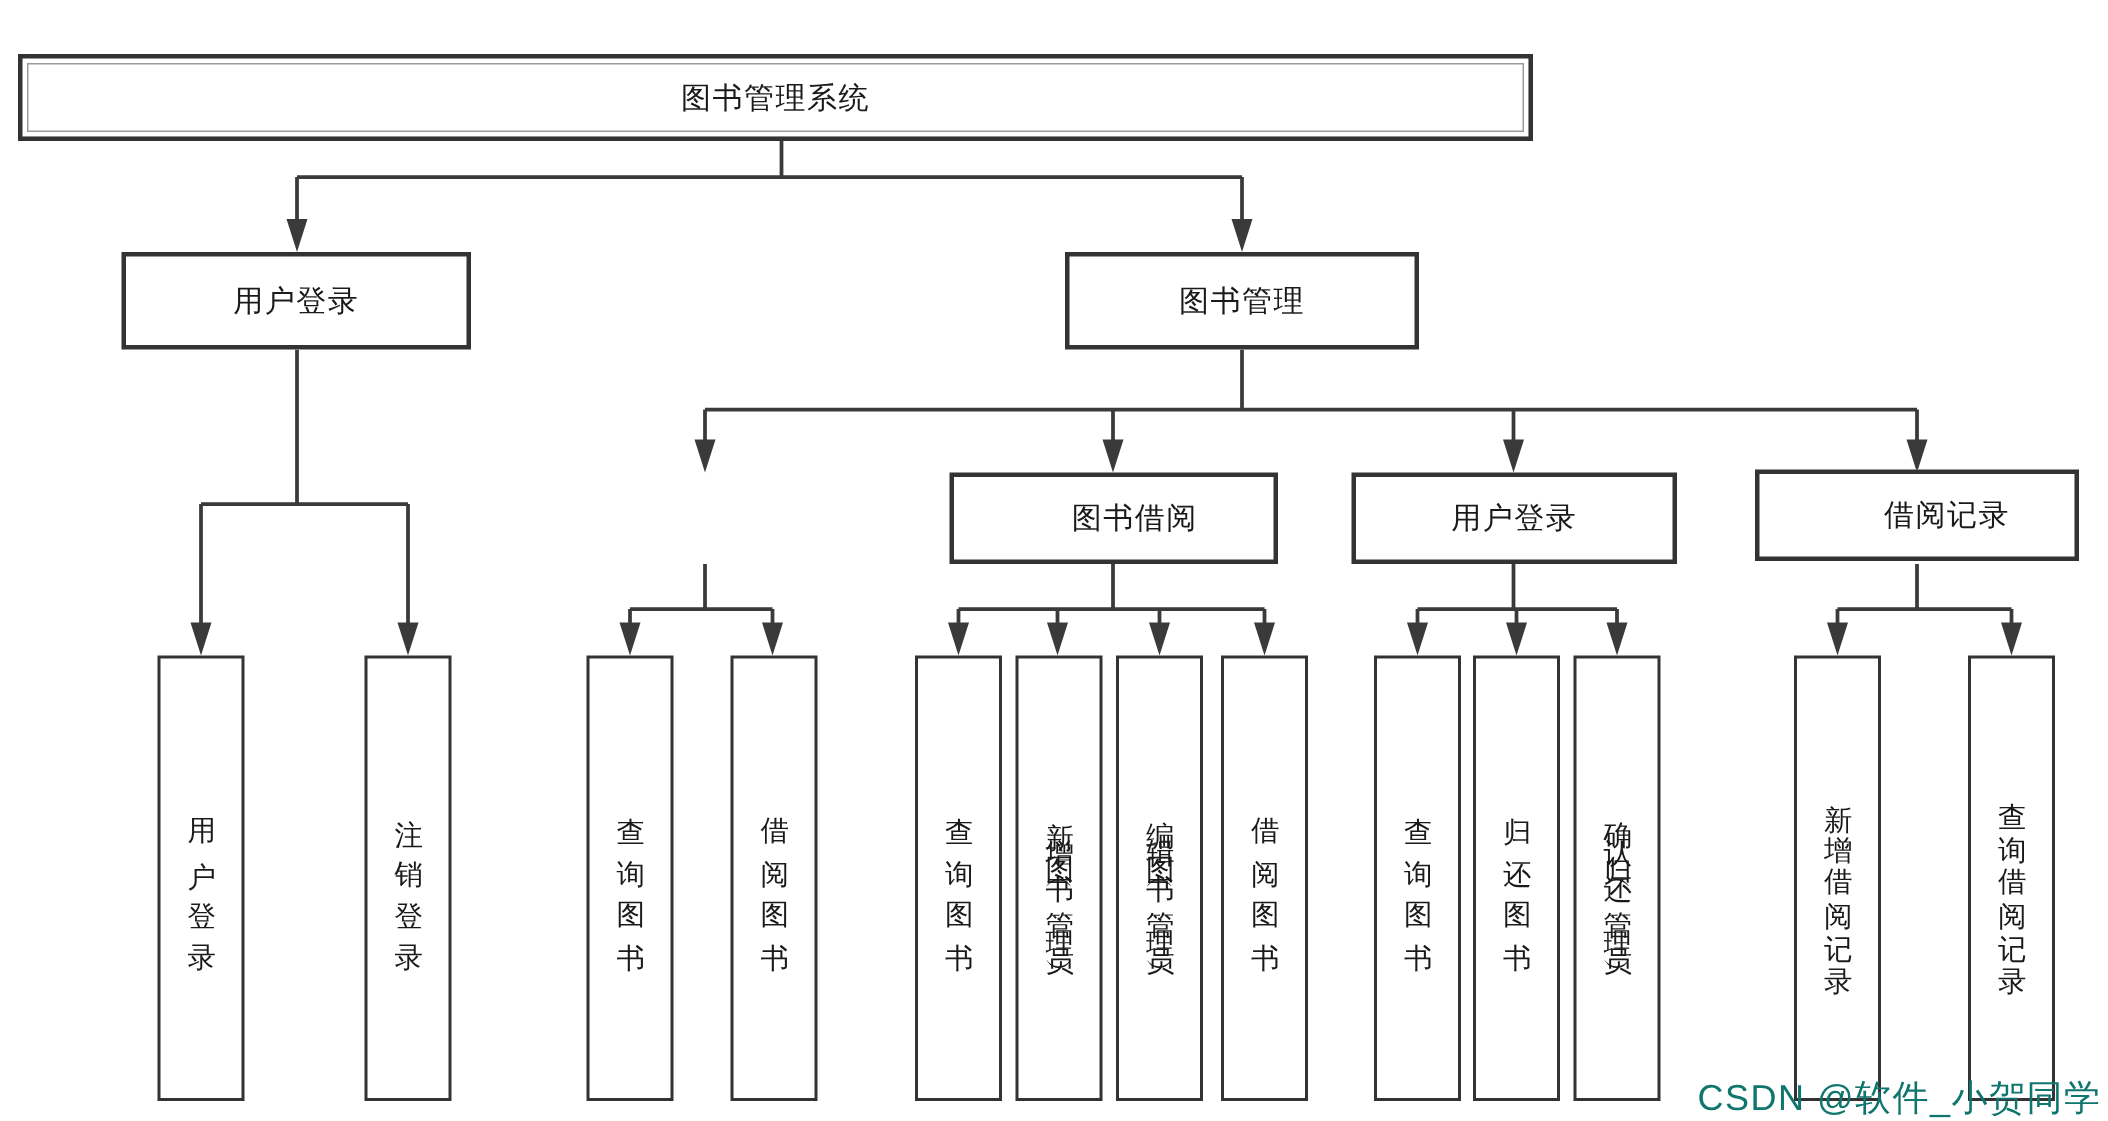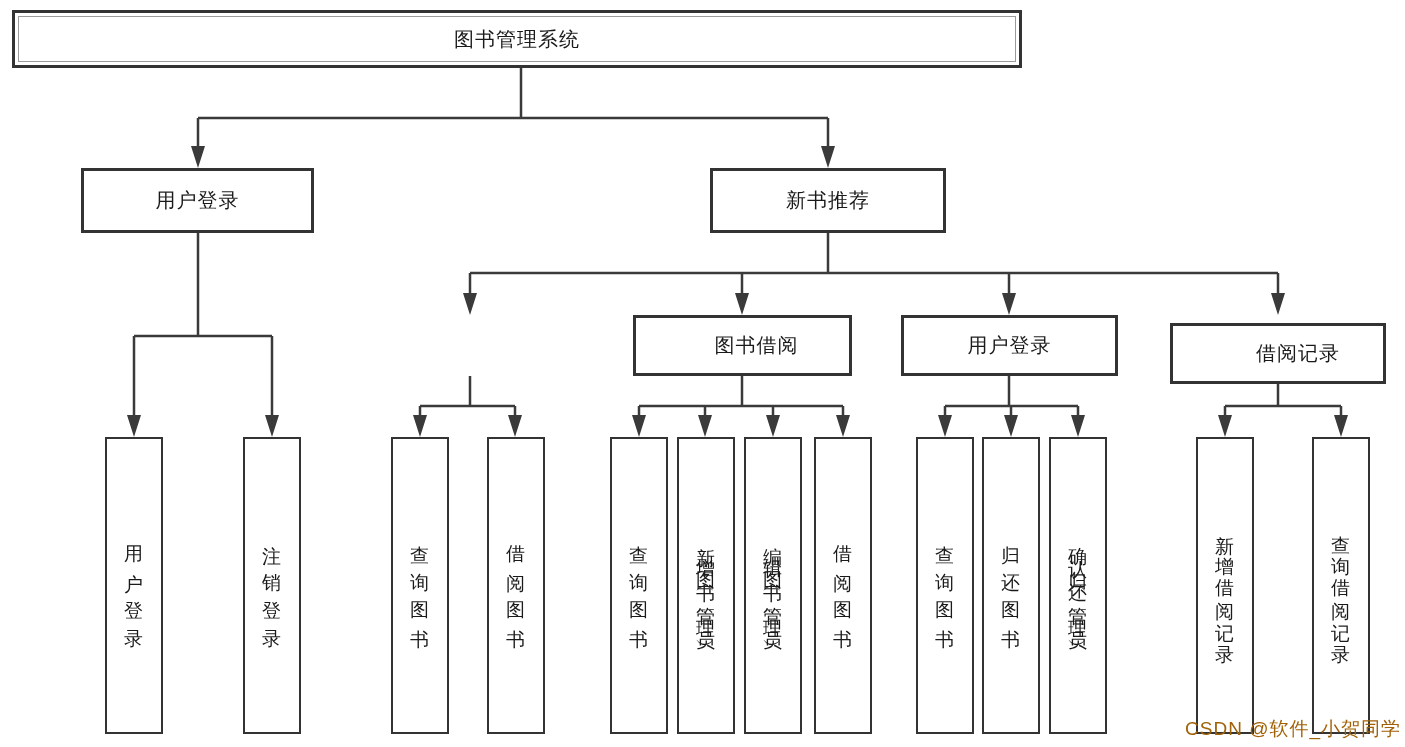--- a/index.html
+++ b/index.html
@@ -30,20 +30,21 @@
     display: flex;
     align-items: center;
     justify-content: center;
     color: #1a1a1a;
     font-size: 20px;
     letter-spacing: 1px;
     z-index: 2;
   }
   .node.root {
     box-shadow: inset 0 0 0 3px #ffffff, inset 0 0 0 4px #9a9a9a;
+    margin-top: 26px;
   }
   .vnode {
     position: absolute;
     box-sizing: border-box;
     background: #ffffff;
     border: 2.5px solid #333333;
     display: flex;
     align-items: center;
     justify-content: center;
     color: #1a1a1a;
@@ -53,22 +54,22 @@
   .vnode span {
     writing-mode: vertical-rl;
     text-orientation: upright;
     line-height: 1;
     white-space: nowrap;
   }
   .watermark {
     position: absolute;
     right: 4px;
     top: 716px;
-    font-size: 19px;
-    color: #a16207;
+    font-size: 24px;
+    color: #0f766e;
     letter-spacing: 1px;
     z-index: 3;
     white-space: nowrap;
   }
 </style>
 </head>
 <body>
 
 <div class="stage">
 
@@ -89,25 +90,25 @@
       <path d="M413,415 L427,415 L420,437 Z M508,415 L522,415 L515,437 Z"></path>
       <path d="M632,415 L646,415 L639,437 Z M698,415 L712,415 L705,437 Z M766,415 L780,415 L773,437 Z M836,415 L850,415 L843,437 Z"></path>
       <path d="M938,415 L952,415 L945,437 Z M1004,415 L1018,415 L1011,437 Z M1071,415 L1085,415 L1078,437 Z"></path>
       <path d="M1218,415 L1232,415 L1225,437 Z M1334,415 L1348,415 L1341,437 Z"></path>
     </g>
   </svg>
 
   <div class="node root" style="left:12px; top:10px; width:1010px; height:58px;">图书管理系统</div>
 
   <div class="node" style="left:81px; top:168px; width:233px; height:65px;">用户登录</div>
-  <div class="node" style="left:710px; top:168px; width:236px; height:65px;">新书推荐</div>
+  <div class="node" style="left:710px; top:168px; width:236px; height:65px;">图书管理</div>
 
   <div class="node" style="left:633px; top:315px; width:219px; height:61px;padding-left:28px;">图书借阅</div>
   <div class="node" style="left:901px; top:315px; width:217px; height:61px;">用户登录</div>
-  <div class="node" style="left:1170px; top:323px; width:216px; height:61px;padding-left:40px;">借阅记录</div>
+  <div class="node" style="left:1170px; top:313px; width:216px; height:61px;padding-left:40px;">借阅记录</div>
 
   <div class="vnode" style="left:105px; top:437px; width:58px; height:297px;">
     <span style="letter-spacing: 28px;">用户登录</span>
   </div>
   <div class="vnode" style="left:243px; top:437px; width:58px; height:297px;">
     <span style="letter-spacing: 28px;">注销登录</span>
   </div>
 
   <div class="vnode" style="left:391px; top:437px; width:58px; height:297px;">
     <span style="letter-spacing: 28px;">查询图书</span>

